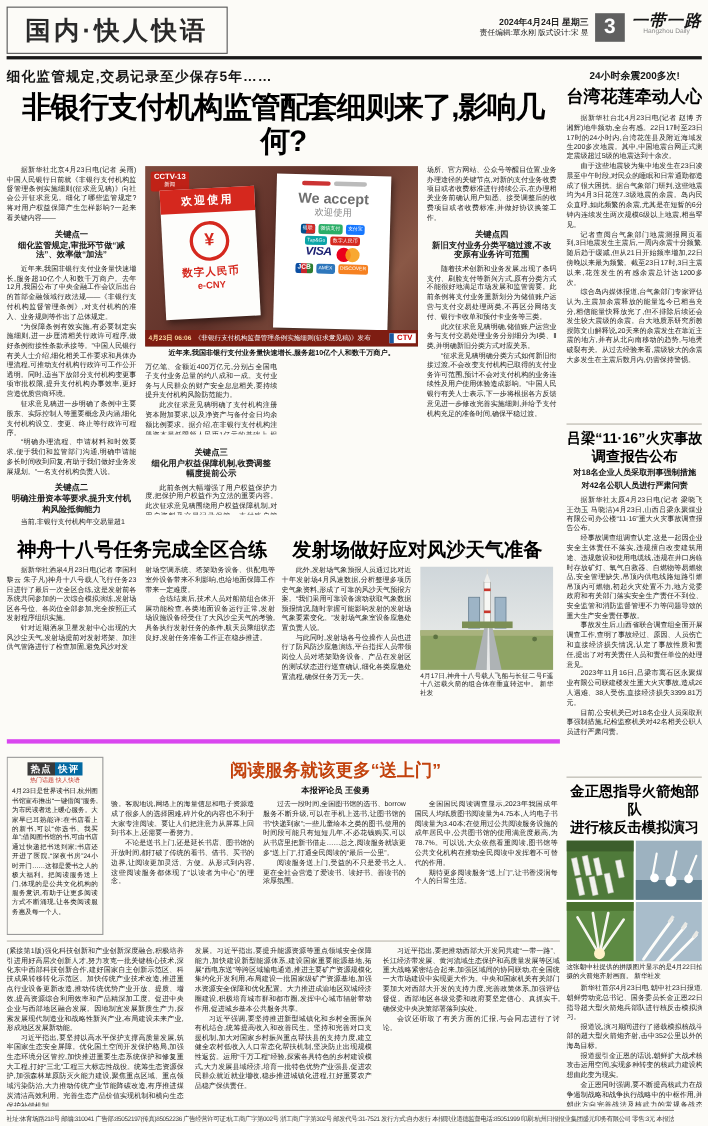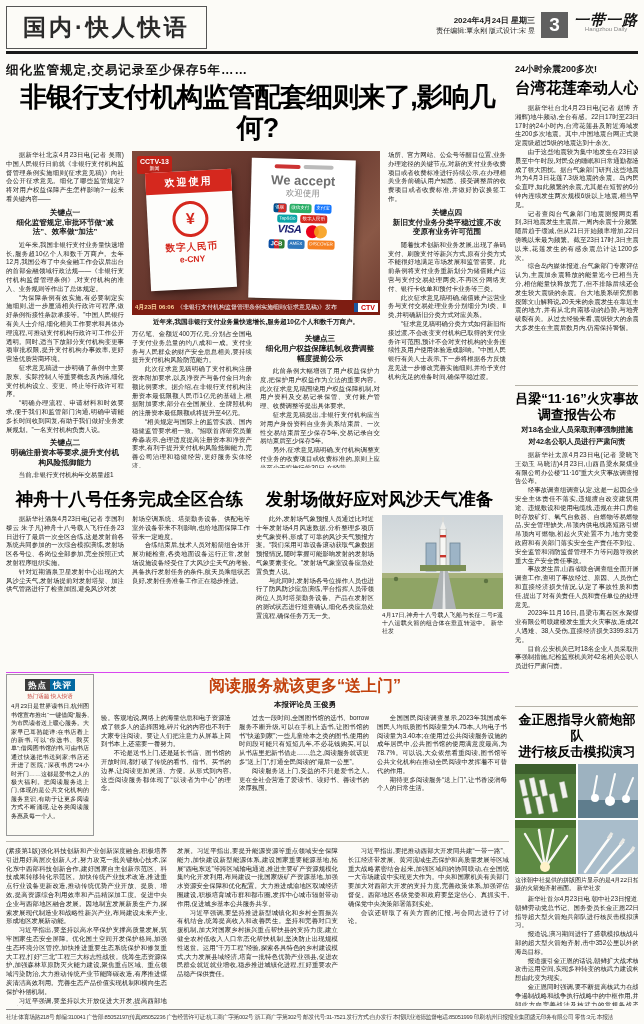--- a/index.html
+++ b/index.html
@@ -61,45 +61,45 @@
   .mc{position:relative;width:22px;height:13px;display:inline-block;}
   .mc i{position:absolute;top:0;width:13px;height:13px;border-radius:50%;}
   .mc .c1{left:0;background:#eb001b;} .mc .c2{left:8px;background:#f79e1b;opacity:.9;}
   .lg.jcb{background:linear-gradient(90deg,#0b4ea2 33%,#c8252c 33% 66%,#2e7d32 66%);font-weight:bold;font-size:6px;}
   .lg.ax{background:#2e77bc;} .lg.dc{background:#f68121;}
   .pc-ticker{position:absolute;left:0;right:0;bottom:0;height:15px;background:#7e1d12;display:flex;align-items:center;overflow:hidden;}
   .tk-time{color:#ffd9a0;font-size:6px;font-weight:bold;padding:0 3px;white-space:nowrap;}
   .tk-text{color:#fff;font-size:6px;white-space:nowrap;flex:1;overflow:hidden;}
   .tk-logo{background:#fff;color:#c00;font-size:7px;font-weight:900;padding:1px 3px;margin-right:2px;border-left:4px solid #1a57a0;}
   .photo-cap{font-size:6.5px;font-weight:bold;line-height:8px;text-align:center;margin:3px 0 4px;}
-  .midcols{height:138px;}
+  .midcols{height:138px;flex-direction:column;}
   
   .row-cd{display:flex;gap:3px;margin-top:3px;}
   .art-cd{width:247px;}
   .h2{font-size:17.5px;font-weight:900;text-align:center;letter-spacing:0;margin:5px 0 4px;color:#000;}
   .cd-body{height:152px;}
   .photo-rocket{width:121px;height:94px;display:block;}
   .rk-cap{font-size:6px;line-height:8px;text-align:justify;margin-top:2px;}
   
-  .op{display:flex;gap:7px;margin-top:5px;height:162px;border-top:1px solid #d946ef;padding-top:1px;box-sizing:content-box;}
+  .op{display:flex;gap:7px;margin-top:5px;height:162px;border-top:4px solid #d946ef;padding-top:12px;box-sizing:content-box;}
   .op-box{width:88px;border:1px solid #999;padding:3px 4px;box-sizing:border-box;font-size:6px;line-height:8.4px;text-align:justify;overflow:hidden;background:#fbfaf4;}
   .op-ribbon{display:flex;justify-content:center;margin:1px 0 2px;}
   .op-ribbon b{background:#3a3a3a;color:#fff;font-size:8.5px;padding:2px 3px;letter-spacing:1px;}
   .op-ribbon i{background:#0369a1;color:#fff;font-size:8.5px;font-weight:bold;font-style:normal;padding:2px 3px;letter-spacing:1px;}
   .op-sub{text-align:center;font-size:5.5px;color:#c2342a;line-height:7px;margin-bottom:2px;}
   .op-main{flex:1;}
   .op-title{font-size:16px;font-weight:900;text-align:center;margin-top:2px;color:#c2410c;}
   .op-by{font-size:7.5px;font-weight:bold;text-align:center;margin:3px 0 4px;}
   .op-cols{display:flex;gap:8px;height:126px;}
   .op-col{width:130px;}
   
   .jump{border-top:1px solid #b9b6ac;margin-top:5px;padding-top:5px;display:flex;gap:10px;height:198px;}
   .jump .tcol{width:161px;}
   
-  .kick2{font-size:9px;text-align:left;font-weight:bold;margin-top:3px;}
+  .kick2{font-size:9px;text-align:center;font-weight:bold;margin-top:3px;}
   .h-side{font-size:15.5px;font-weight:900;text-align:center;margin:2px 0 5px;color:#000;}
   .h-side2{font-size:13px;line-height:16px;font-weight:900;text-align:center;color:#000;}
   .sub-side{font-size:7.4px;line-height:10px;text-align:center;font-weight:bold;margin-top:2px;}
   .side-rule{border:none;border-top:1px solid #b5b2a8;margin:5px 0;}
   .side .tcol{width:124px;}
   .b-body{height:276px;margin-top:2px;} .e-body{height:250px;margin-top:4px;} .k-body{height:124px;margin-top:3px;}
   .photo-kim{width:124px;height:110px;display:block;margin-top:4px;}
   .kim-cap{font-size:6px;line-height:8px;text-align:justify;margin-top:2px;}
   
   .foot{border-top:1px solid #888;margin-top:3px;padding-top:3px;font-size:6px;color:#3a3a3a;white-space:nowrap;overflow:hidden;letter-spacing:-0.3px;transform:scaleX(.96);transform-origin:left;}

